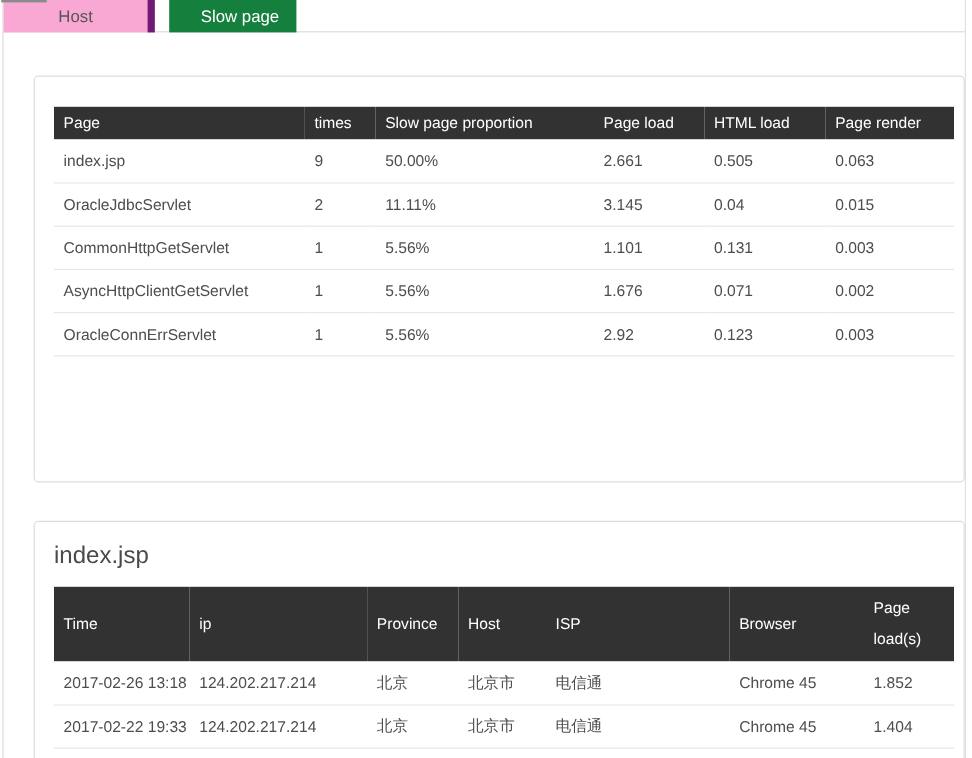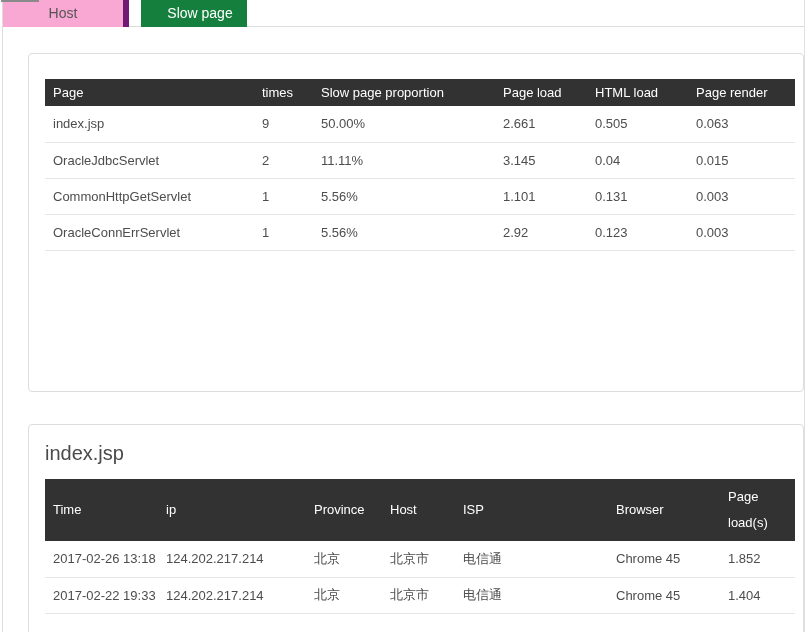--- a/index.html
+++ b/index.html
@@ -52,21 +52,21 @@
   }
   
   .panel {
     margin-left: 25px;
     width: 776px;
     border: 1px solid #ddd;
     border-radius: 4px;
     background: #fff;
   }
   .panel-1 {
-    margin-top: 26px;
+    margin-top: 36px;
     height: 339px;
     padding: 25px 10px 0 16px;
   }
   .panel-2 {
     margin-top: 32px;
     height: 290px;
     padding: 16px 10px 0 16px;
   }
   .detail-title {
     font-size: 20px;
@@ -150,20 +150,28 @@
             <td>0.04</td>
             <td>0.015</td>
           </tr>
           <tr>
             <td>CommonHttpGetServlet</td>
             <td>1</td>
             <td>5.56%</td>
             <td>1.101</td>
             <td>0.131</td>
             <td>0.003</td>
+          </tr>
+          <tr>
+            <td>AsyncHttpClientGetServlet</td>
+            <td>1</td>
+            <td>5.56%</td>
+            <td>1.676</td>
+            <td>0.071</td>
+            <td>0.002</td>
           </tr>
           <tr>
             <td>OracleConnErrServlet</td>
             <td>1</td>
             <td>5.56%</td>
             <td>2.92</td>
             <td>0.123</td>
             <td>0.003</td>
           </tr>
         </tbody>

